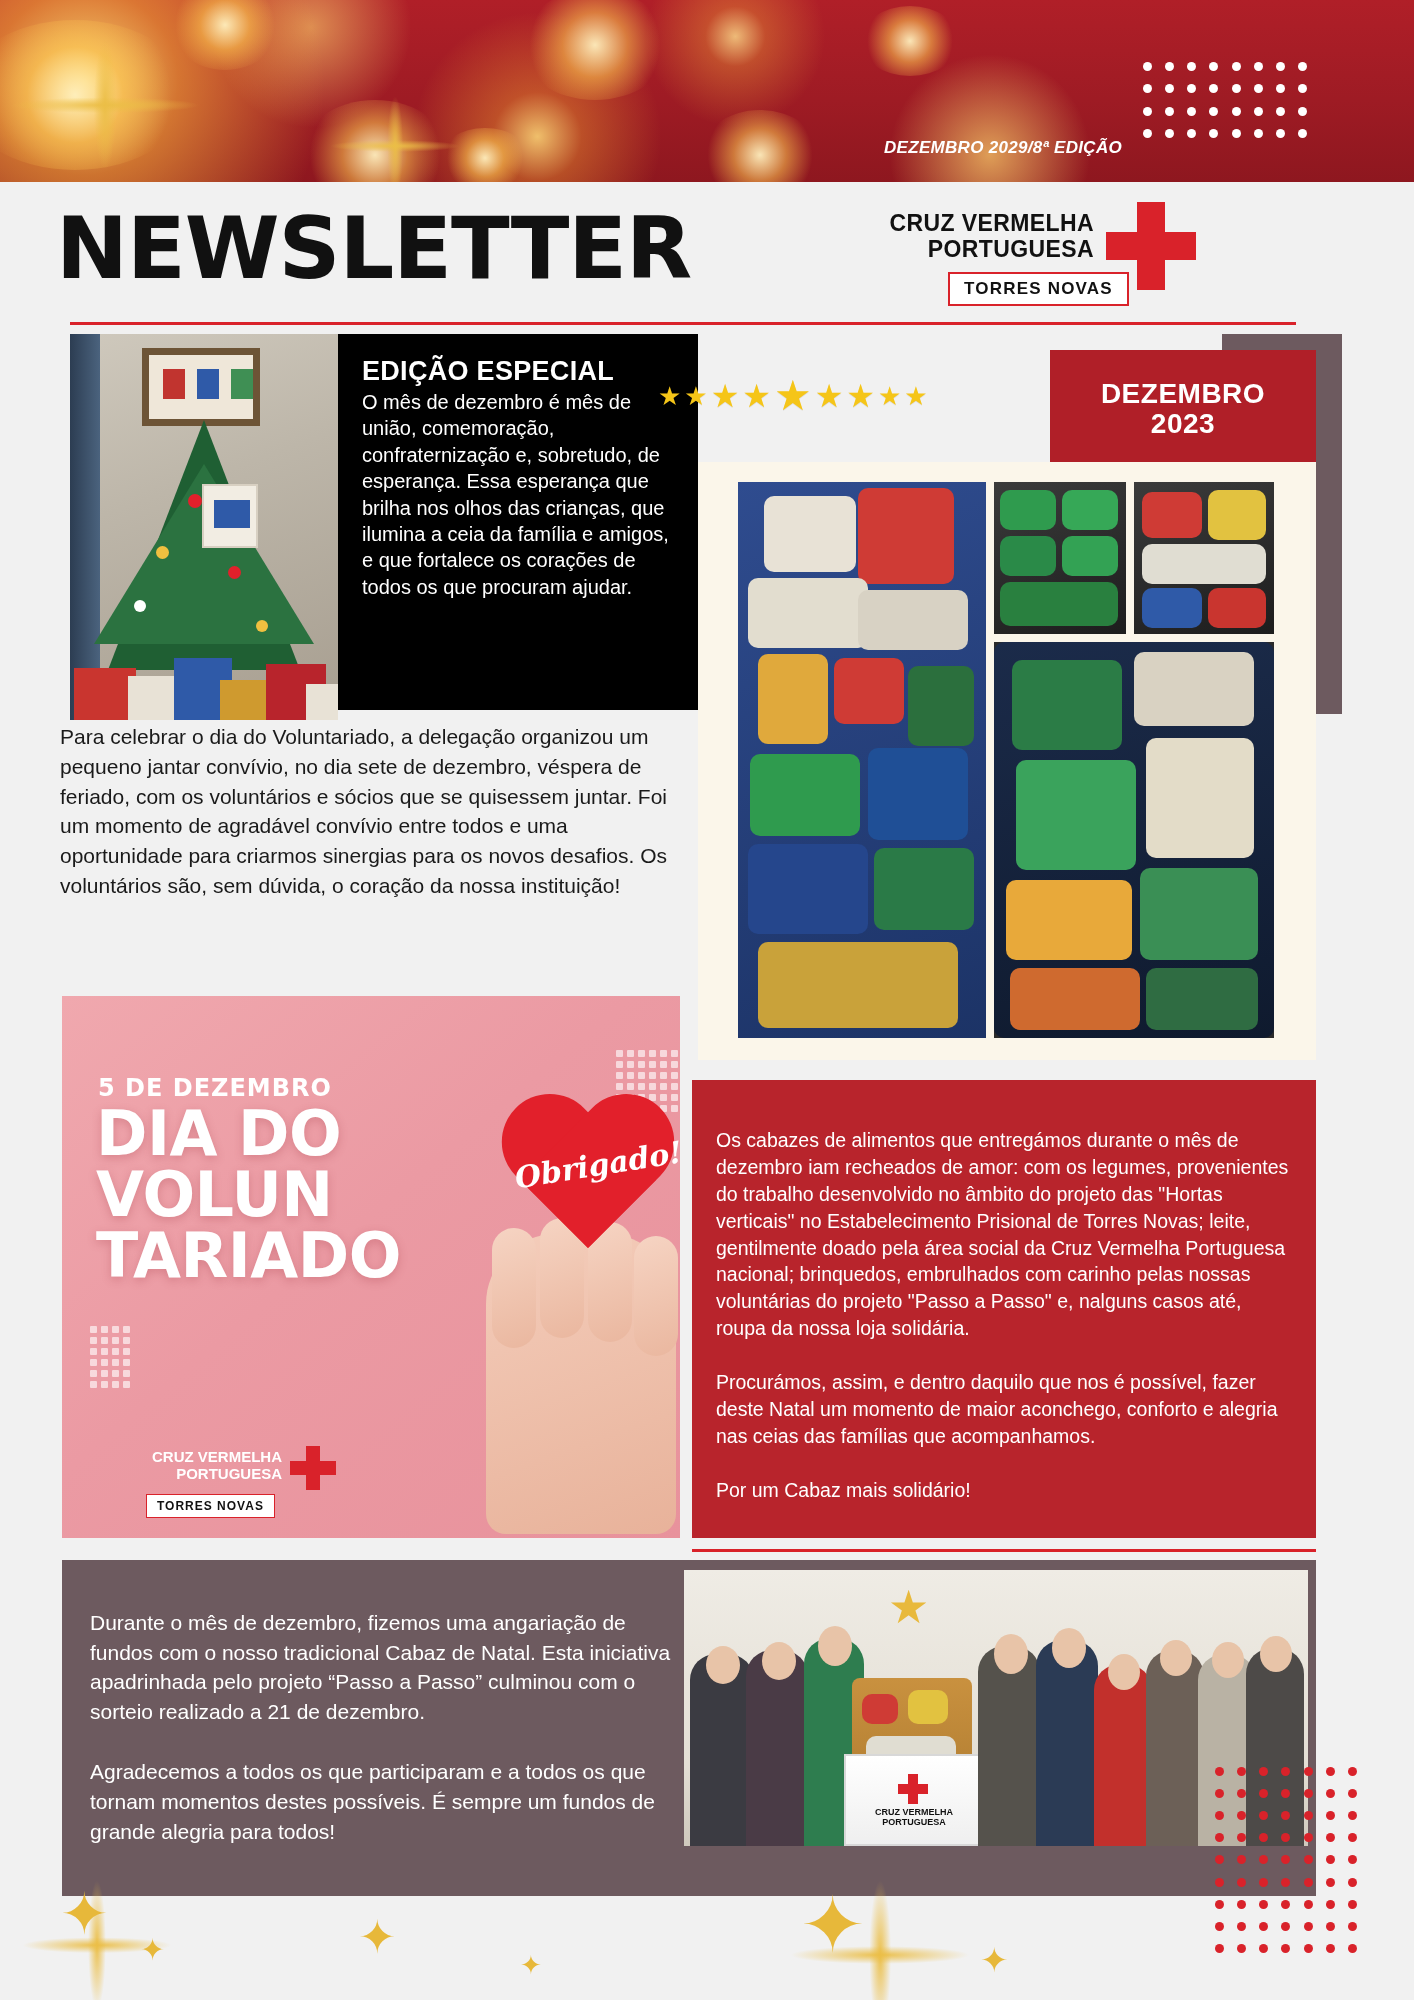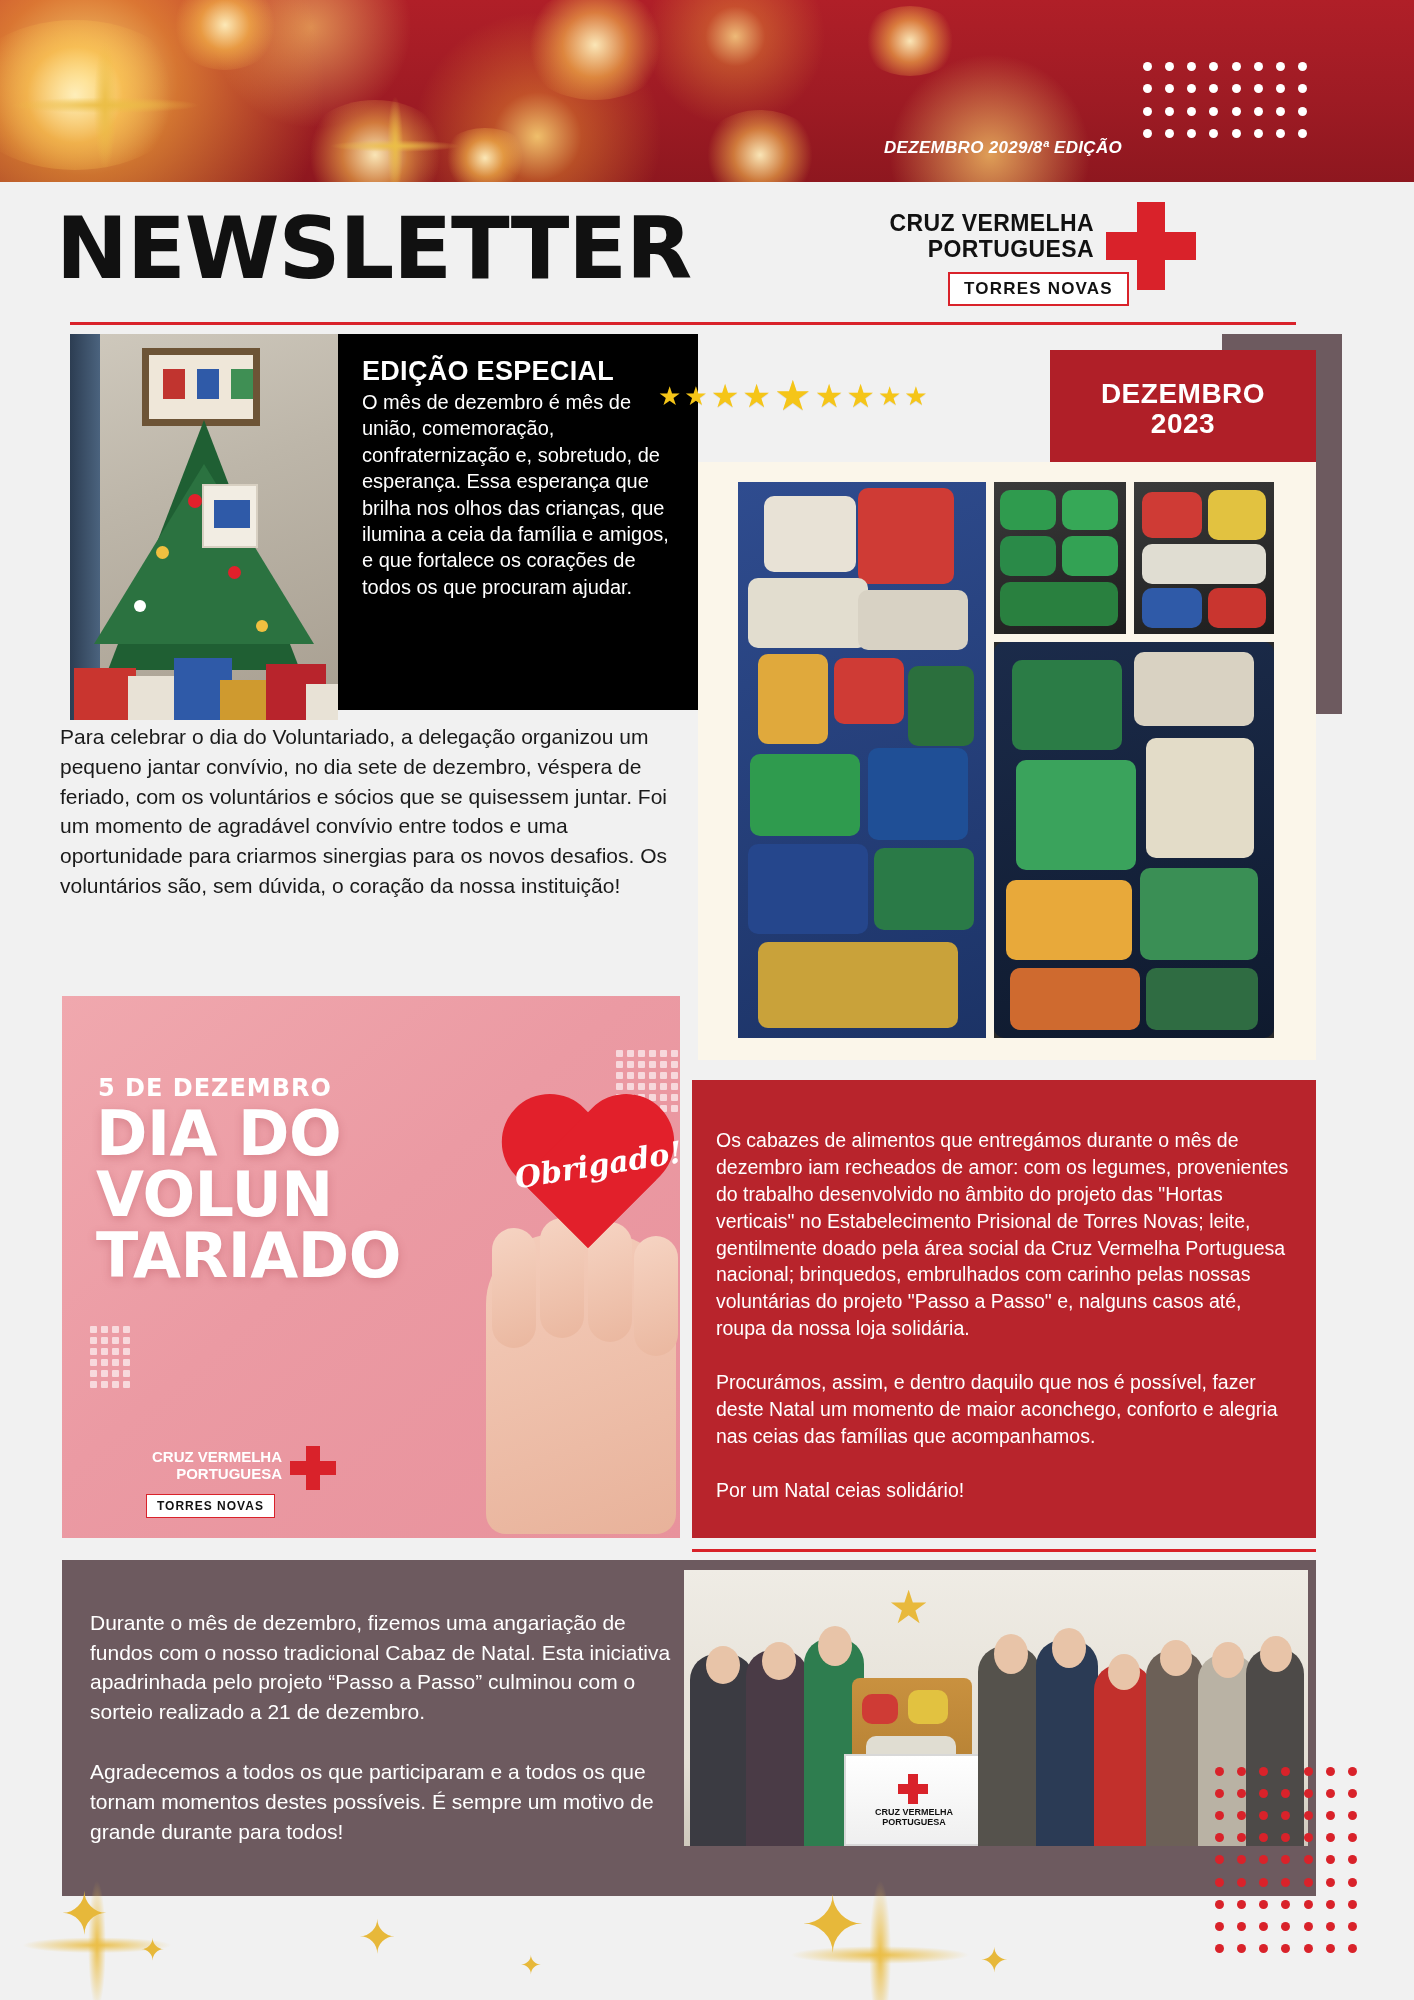--- a/index.html
+++ b/index.html
@@ -684,28 +684,28 @@
   <div class="p-cross">
       <i class="h"></i>
       <i class="v"></i>
     </div>
   <div class="p-tn">TORRES NOVAS</div>
 </div>
 
 <div class="red-block">
   <div class="para">Os cabazes de alimentos que entregámos durante o mês de dezembro iam recheados de amor: com os legumes, provenientes do trabalho desenvolvido no âmbito do projeto das "Hortas verticais" no Estabelecimento Prisional de Torres Novas; leite, gentilmente doado pela área social da Cruz Vermelha Portuguesa nacional; brinquedos, embrulhados com carinho pelas nossas voluntárias do projeto "Passo a Passo" e, nalguns casos até, roupa da nossa loja solidária.</div>
   <div class="para">Procurámos, assim, e dentro daquilo que nos é possível, fazer deste Natal um momento de maior aconchego, conforto e  alegria nas ceias das famílias que acompanhamos.</div>
-  <div class="para">Por um Natal ceias solidário!</div>
+  <div class="para">Por um Cabaz mais solidário!</div>
 </div>
 <div class="rule-red-2"></div>
 
 <div class="bottom-box"></div>
 <div class="bottom-text">
   <div>Durante o mês de dezembro, fizemos uma angariação de fundos com o nosso tradicional Cabaz de Natal. Esta iniciativa apadrinhada pelo projeto “Passo a Passo” culminou com o sorteio realizado a 21 de dezembro.</div>
-  <div>Agradecemos a todos os que participaram e a todos os que tornam momentos destes possíveis. É sempre um motivo de grande durante para todos!</div>
+  <div>Agradecemos a todos os que participaram e a todos os que tornam momentos destes possíveis. É sempre um fundos de grande alegria para todos!</div>
 </div>
 
 <div class="bottom-photo">
   <div class="bp-wall"></div>
   <span class="bp-person" style="left:6px;width:64px;height:192px;background:#3b3b42;"></span>
   <span class="bp-head" style="left:22px;top:76px;width:34px;height:38px;"></span>
   <span class="bp-person" style="left:62px;width:62px;height:196px;background:#4a3b46;"></span>
   <span class="bp-head" style="left:78px;top:72px;width:34px;height:38px;"></span>
   <span class="bp-person" style="left:120px;width:60px;height:208px;background:#2e7d4f;"></span>
   <span class="bp-head" style="left:134px;top:56px;width:34px;height:40px;"></span>

